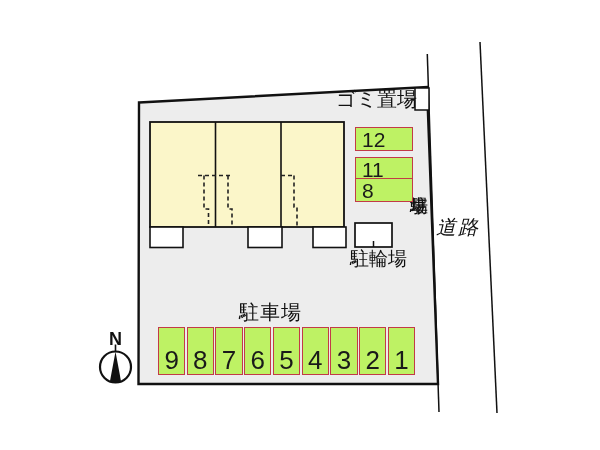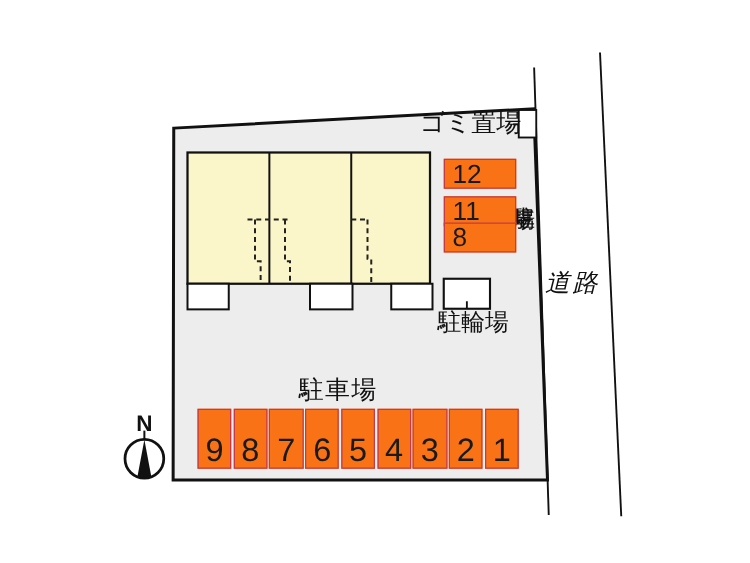--- a/index.html
+++ b/index.html
@@ -3,34 +3,34 @@
 <meta charset="utf-8">
 <style>
   html,body { margin:0; padding:0; background:#ffffff; }
   .stage {
     position:relative; width:600px; height:450px; background:#ffffff;
     font-family:"Liberation Sans","DejaVu Sans",sans-serif; overflow:hidden;
     color:#111;
   }
   .plan-svg { position:absolute; left:0; top:0; width:600px; height:450px; }
 
-  .lbl { position:absolute; white-space:nowrap; line-height:1; color:#111; }
+  .lbl { position:absolute; white-space:nowrap; line-height:1; color:#111;text-align:center; }
   .lbl-garbage { left:336px; top:89px;  font-size:20px; }
   .lbl-road    { left:436px; top:217px; font-size:20px; letter-spacing:2px;font-style:italic; }
   .lbl-bike    { left:350px; top:249px; font-size:19px; }
   .lbl-prow    { left:239px; top:302px; font-size:20px; letter-spacing:1px; }
   .lbl-pcol    { left:410px; top:150px; font-size:18px; letter-spacing:1px;
                  writing-mode:vertical-rl; text-orientation:upright; height:64px; }
   .lbl-north   { left:103px; top:330px; width:25px; text-align:center;
                  font-size:18px; font-weight:bold; }
 
   .pcell {
     box-sizing:border-box;
     border:1.5px solid #c23b47;
-    background:#f97316;
+    background:#bef264;
   }
   .row-cells {
     position:absolute; left:158px; top:327px; width:257px; height:48px;
     display:flex; gap:1.5px;
   }
   .row-cells .pcell {
     flex:1; display:flex; align-items:flex-end; justify-content:center;
   }
   .row-cells .num { font-size:26px; line-height:1; padding-bottom:1px; color:#1a1a1a; }
 

